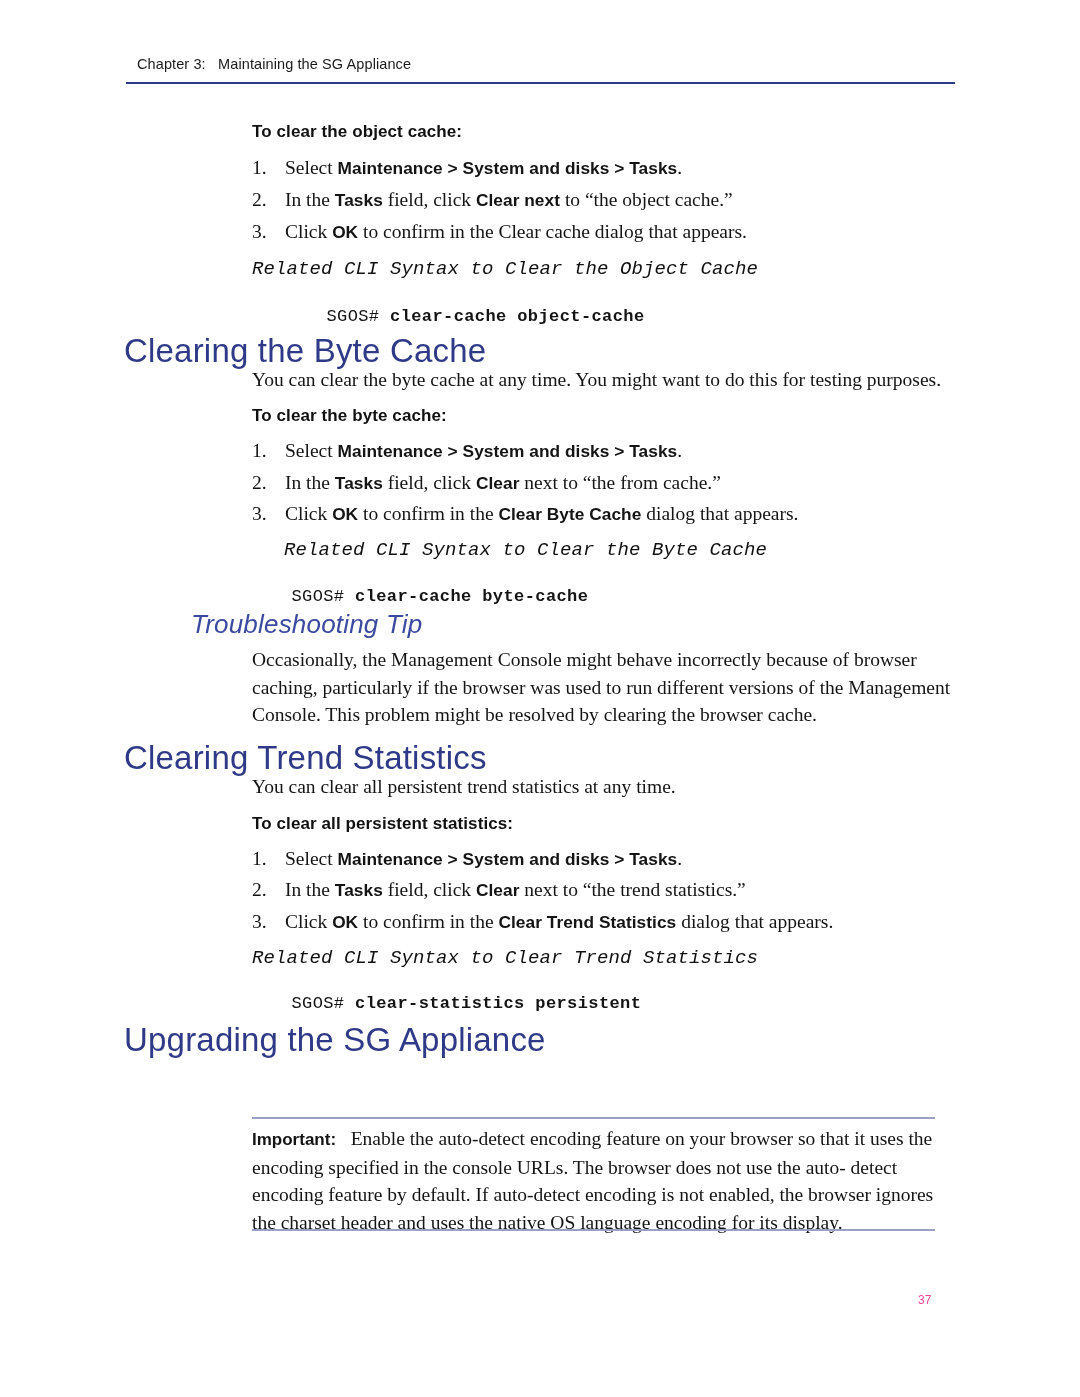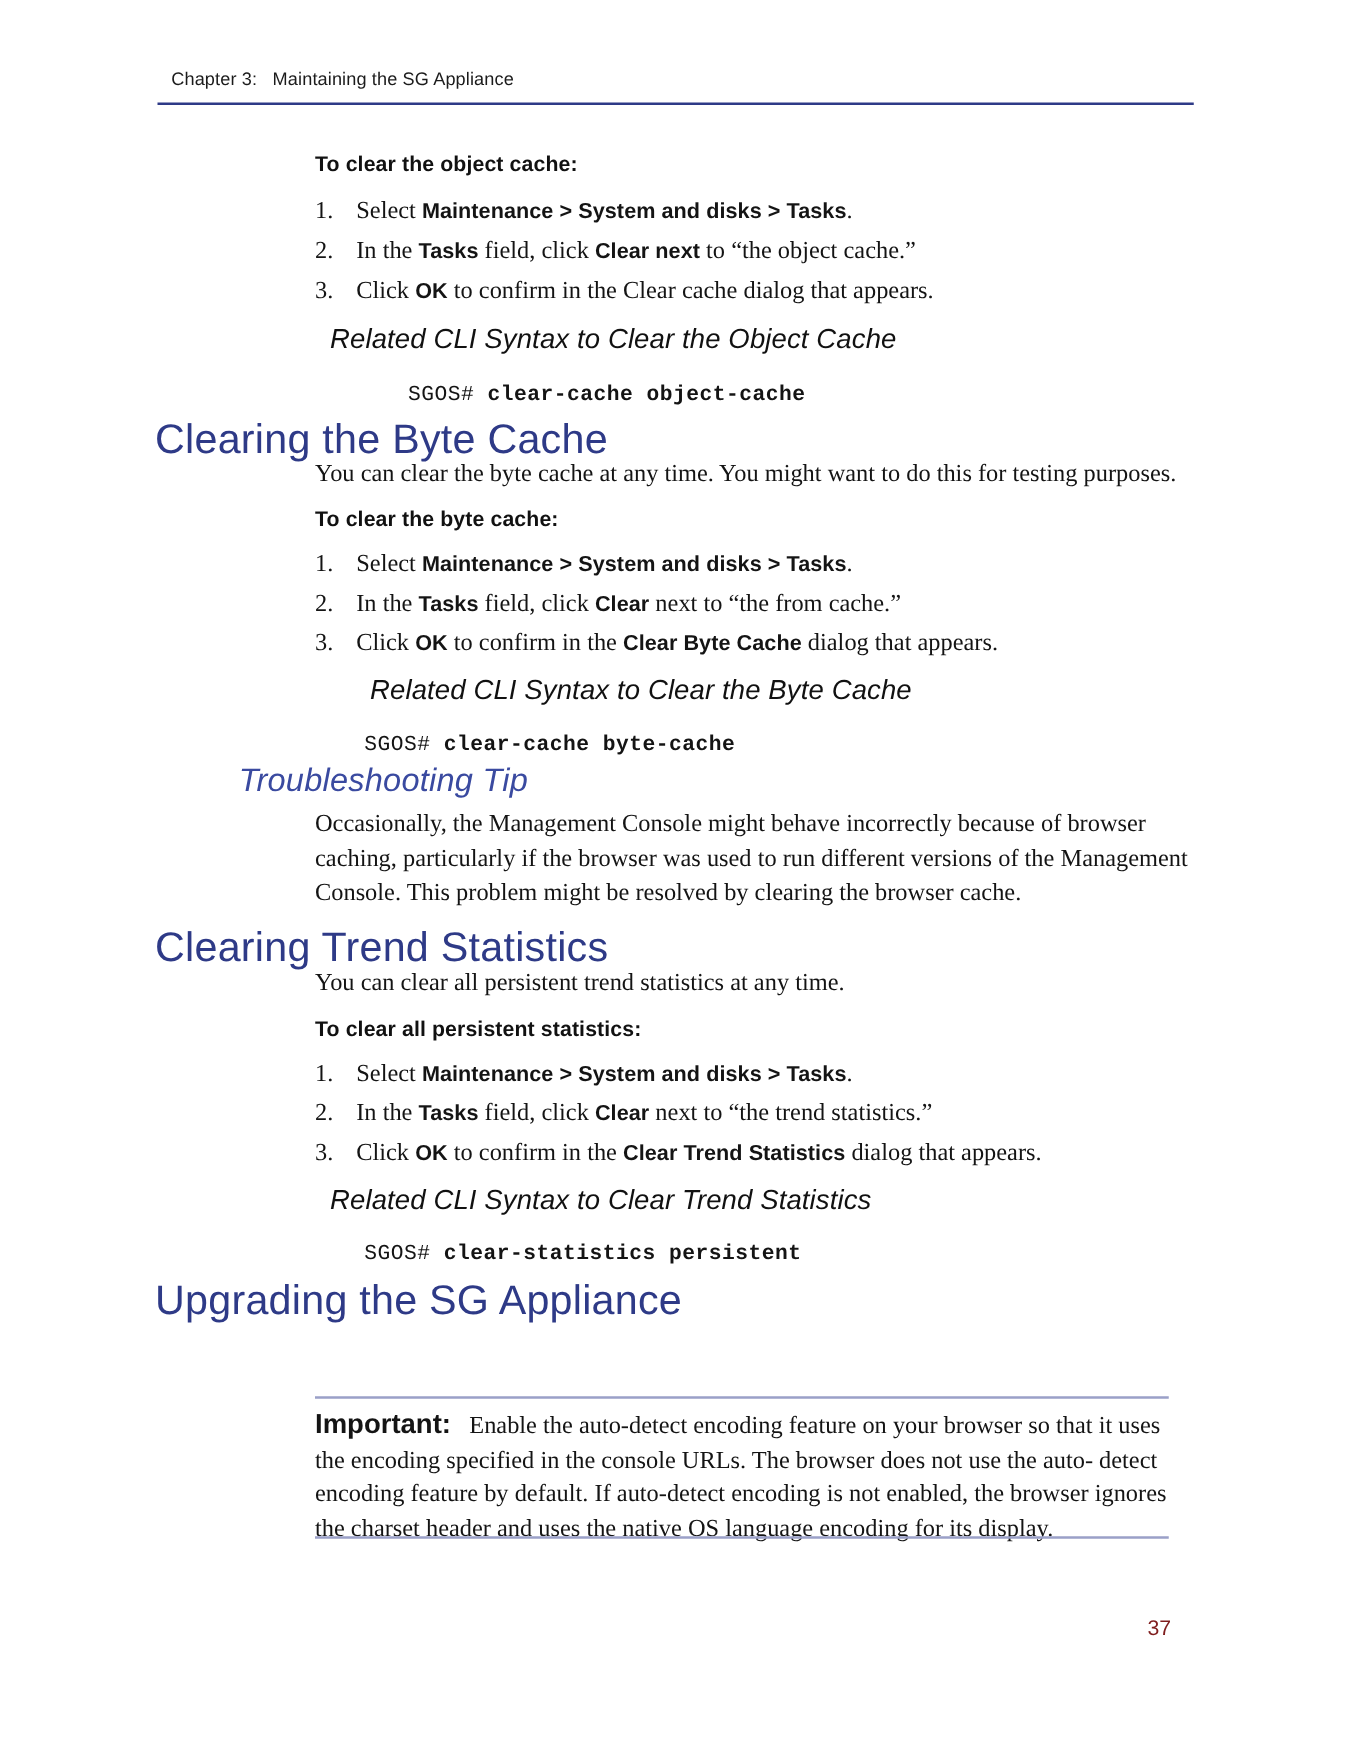--- a/index.html
+++ b/index.html
@@ -95,24 +95,24 @@
   .step b, .lead b, .para b {
     font-family: "Liberation Sans", sans-serif;
     font-weight: bold;
     font-size: 17.3px;
     letter-spacing: 0.05px;
   }
 
   
   .cli-title {
     position: absolute;
-    left: 264px;
-    font-family: Liberation Sans, sans-serif;
+    left: 252px;
+    font-family: Liberation Mono, monospace;
     font-style: italic;
-    font-size: 22px;
+    font-size: 19px;
     color: #111111;
     letter-spacing: 0.1px;
     white-space: nowrap;
   }
   
   .cli-line {
     position: absolute;
     font-family: "Liberation Mono", monospace;
     font-size: 17px;
     letter-spacing: 0.4px;
@@ -147,31 +147,31 @@
     left: 252px;
     width: 700px;
     font-family: "Liberation Serif", serif;
     font-size: 19.5px;
     line-height: 27.5px;
     color: #141414;
   }
   .callout-body b {
     font-family: "Liberation Sans", sans-serif;
     font-weight: bold;
-    font-size: 22px;
+    font-size: 17px;
   }
 
   
   .folio {
     position: absolute;
     left: 918px;
     top: 1293px;
     font-family: "Liberation Sans", sans-serif;
-    font-size: 17px;
-    color: #7f1d1d;
+    font-size: 12px;
+    color: #ec4899;
   }
 </style>
 </head>
 <body>
 
 <div class="page">
 
   <div class="page-header">
     <span class="hdr-text">Chapter 3:   Maintaining the SG Appliance</span>
   </div>

